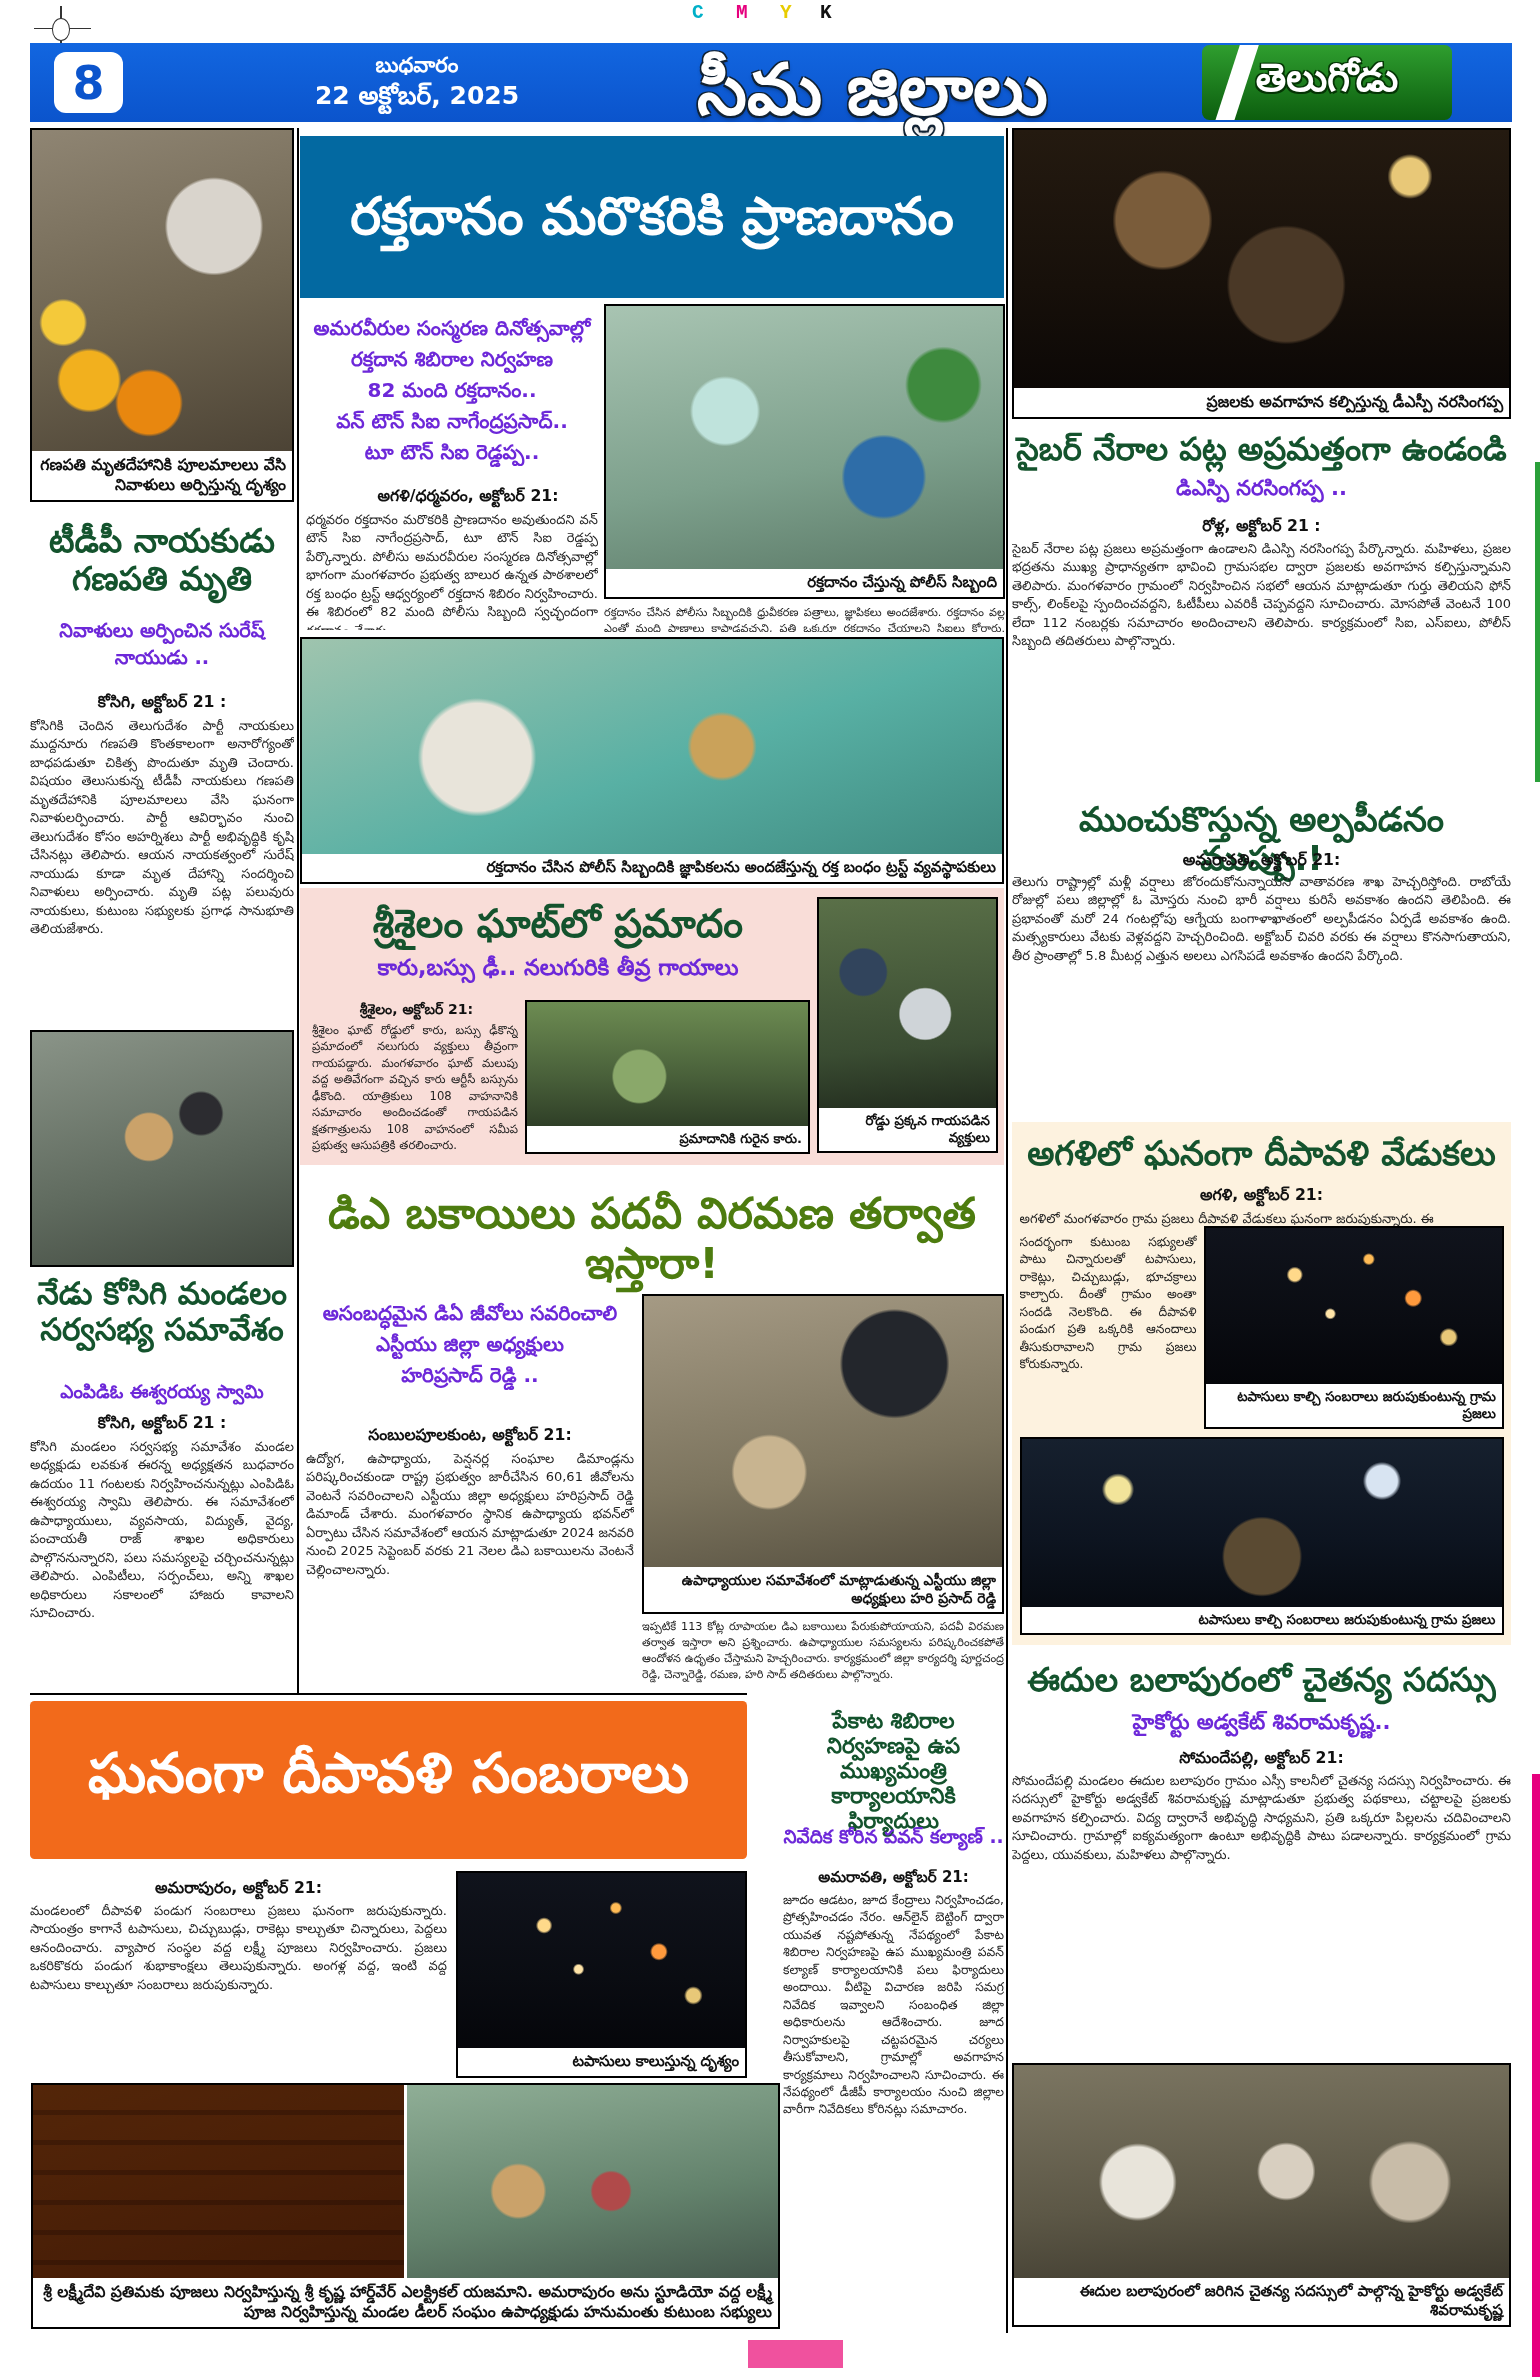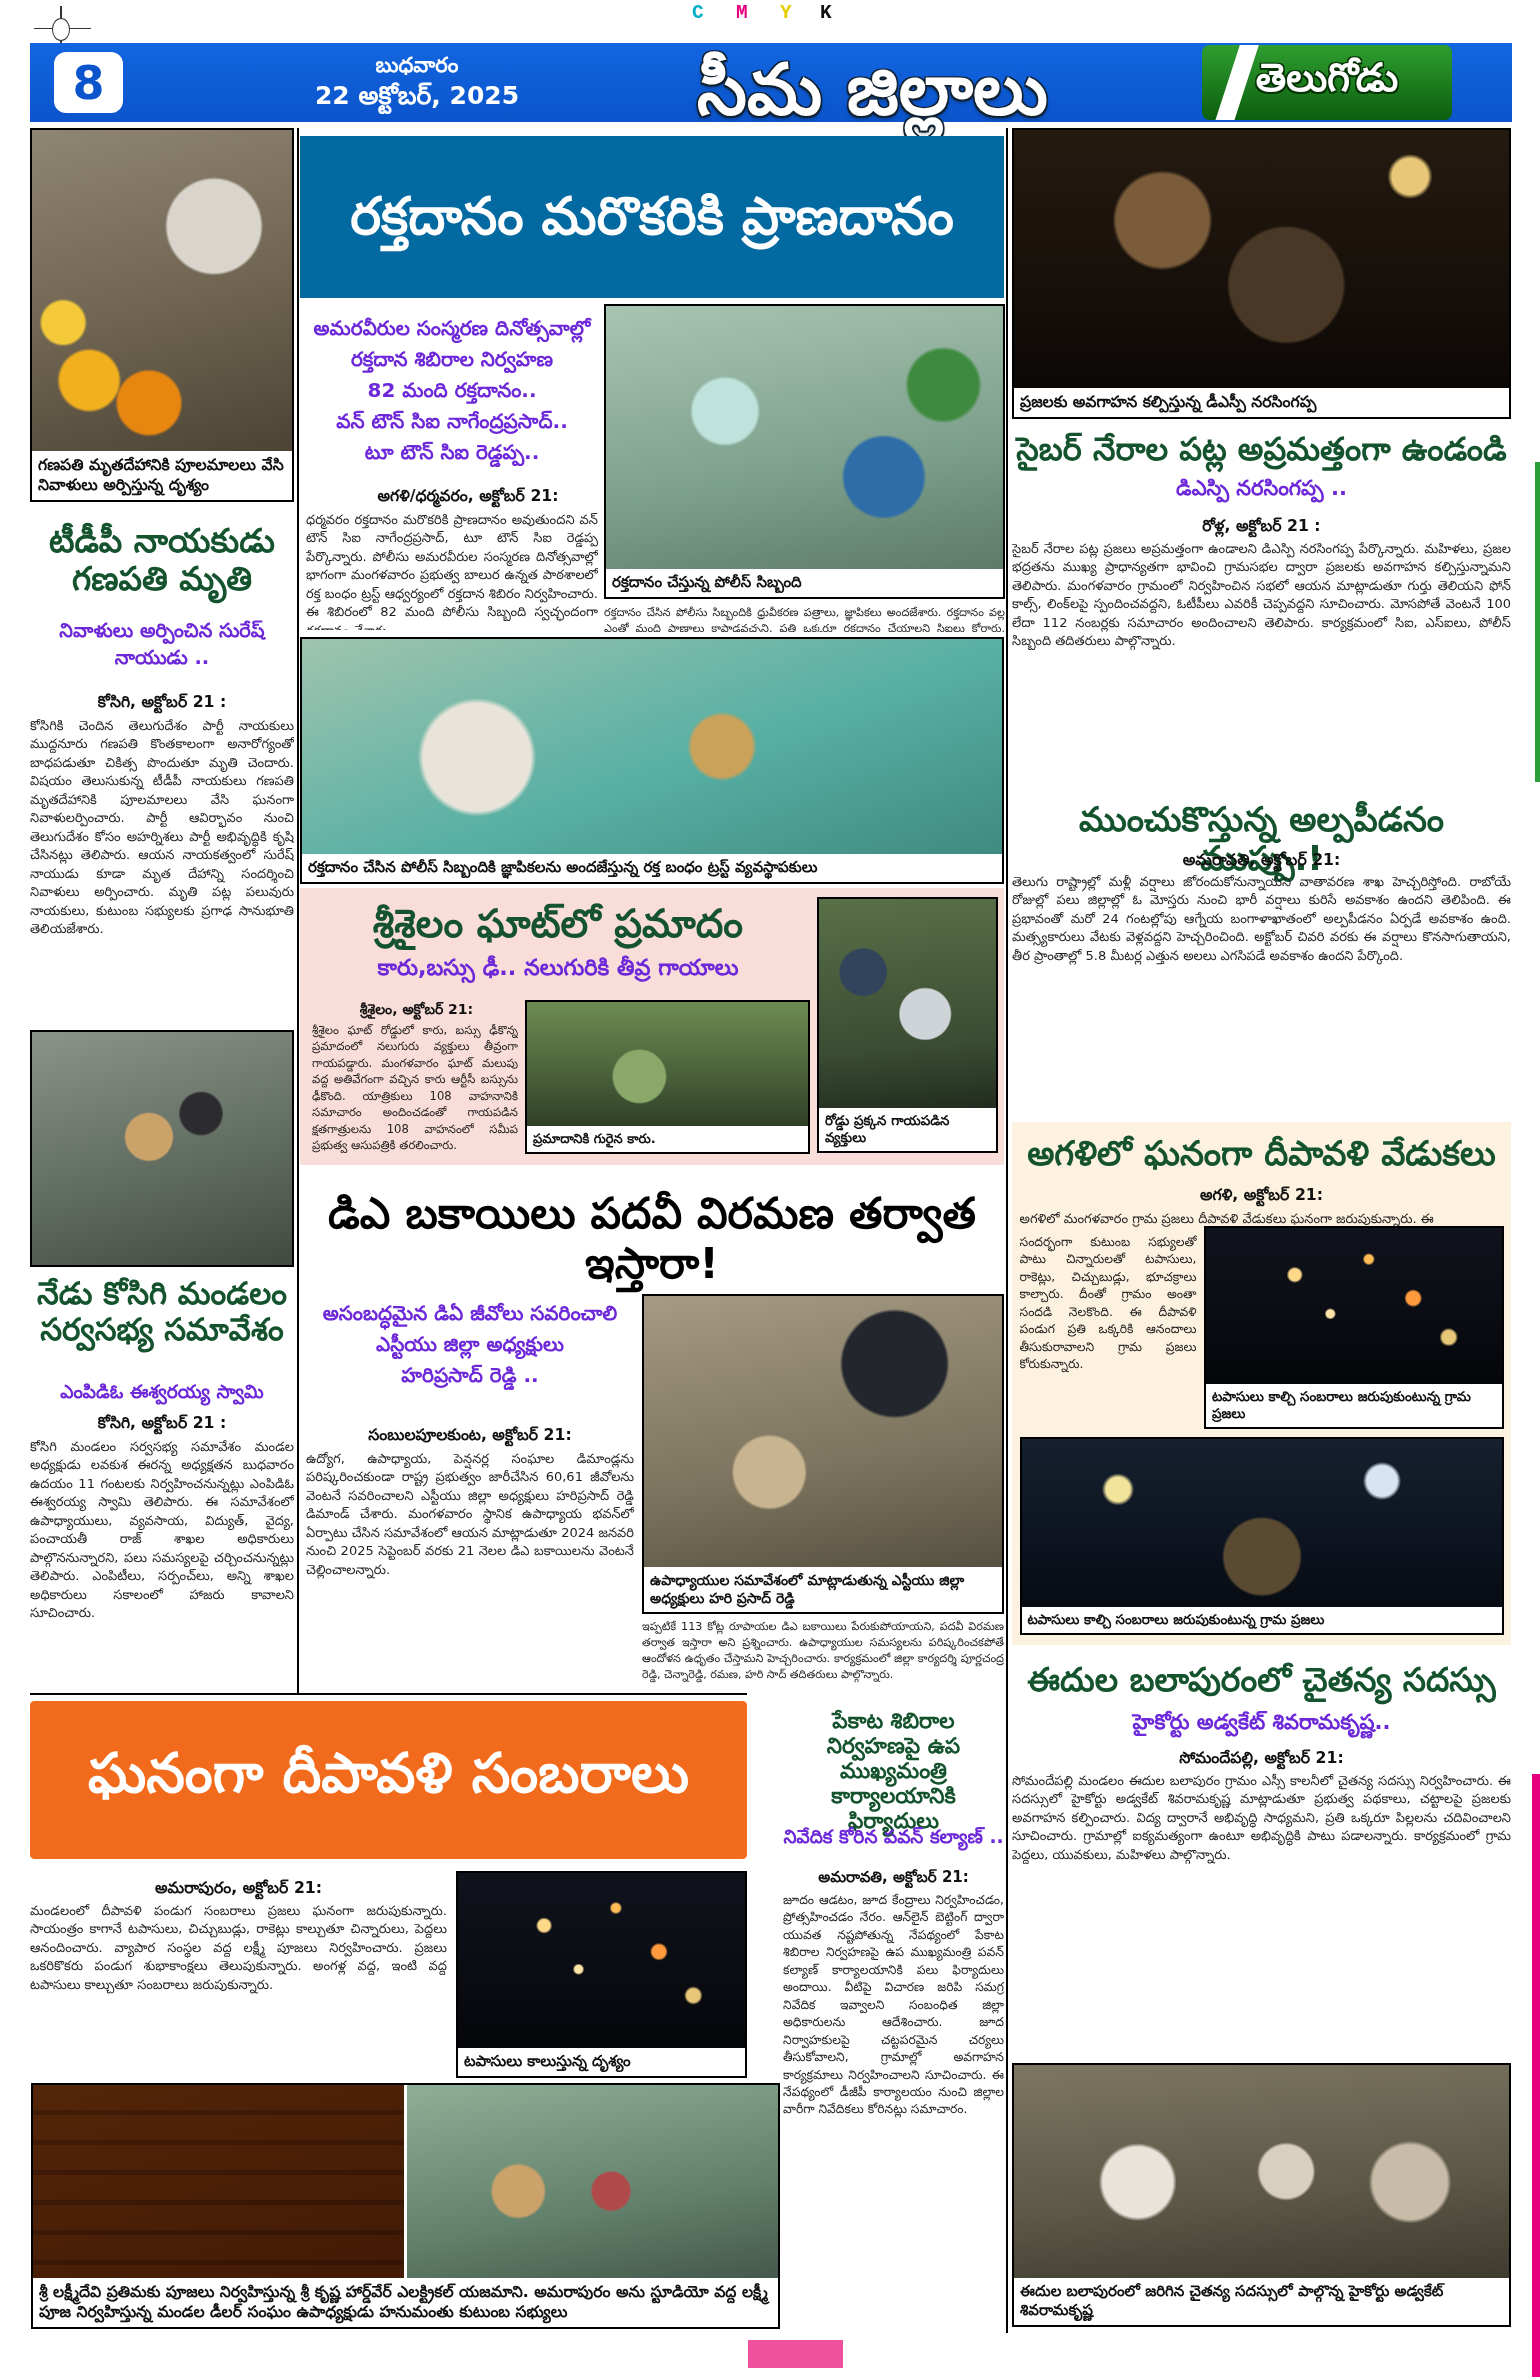--- a/index.html
+++ b/index.html
@@ -1,28 +1,28 @@
 <!DOCTYPE html>
 <html style="font-size:12px"><head>
 <meta charset="utf-8">
 <style>
   html,body{margin:0;padding:0;background:#f2f2f2;}
   .page{position:relative;width:1541px;height:2377px;background:#ffffff;
         font-family:"DejaVu Sans",sans-serif;overflow:hidden;}
   .abs{position:absolute;}
   
   .hl{font-weight:bold;color:#14532d;text-align:center;line-height:1.16;}
-  .hl-red{color:#000000;}
+  .hl-red{color:#4d7c0f;}
   .sub{font-weight:bold;color:#6d28d9;text-align:center;line-height:1.4;}
   .dl{font-weight:bold;color:#111;text-align:center;font-size:15.7px;}
   .bodytxt{text-align:justify;font-size:13px;line-height:1.42;color:#1d1d1d;overflow:hidden;}
   
   .fig{border:2.2px solid #000;background:#fff;display:flex;flex-direction:column;box-sizing:border-box;}
   .fig .ph{width:100%;flex:1;}
-  .figcap{font-weight:bold;text-align:left;font-size:15px;line-height:1.28;padding:4.5px 6px;color:#111;}
+  .figcap{font-weight:bold;text-align:right;font-size:15px;line-height:1.28;padding:4.5px 6px;color:#111;}
   .ph{background:#888;}
   .ph-flowers{background:
      radial-gradient(circle at 22% 78%, #f2b01e 0 9%, transparent 10%),
      radial-gradient(circle at 45% 85%, #e8870f 0 10%, transparent 11%),
      radial-gradient(circle at 12% 60%, #f4c93a 0 7%, transparent 8%),
      radial-gradient(circle at 70% 30%, #d9d4cc 0 16%, transparent 17%),
      linear-gradient(165deg,#8f8573 0%,#6e6450 55%,#4c4335 100%);}
   .ph-nightcrowd{background:
      radial-gradient(circle at 80% 18%, #e8c878 0 4%, transparent 5%),
      radial-gradient(circle at 30% 35%, #7a5c3a 0 12%, transparent 13%),

